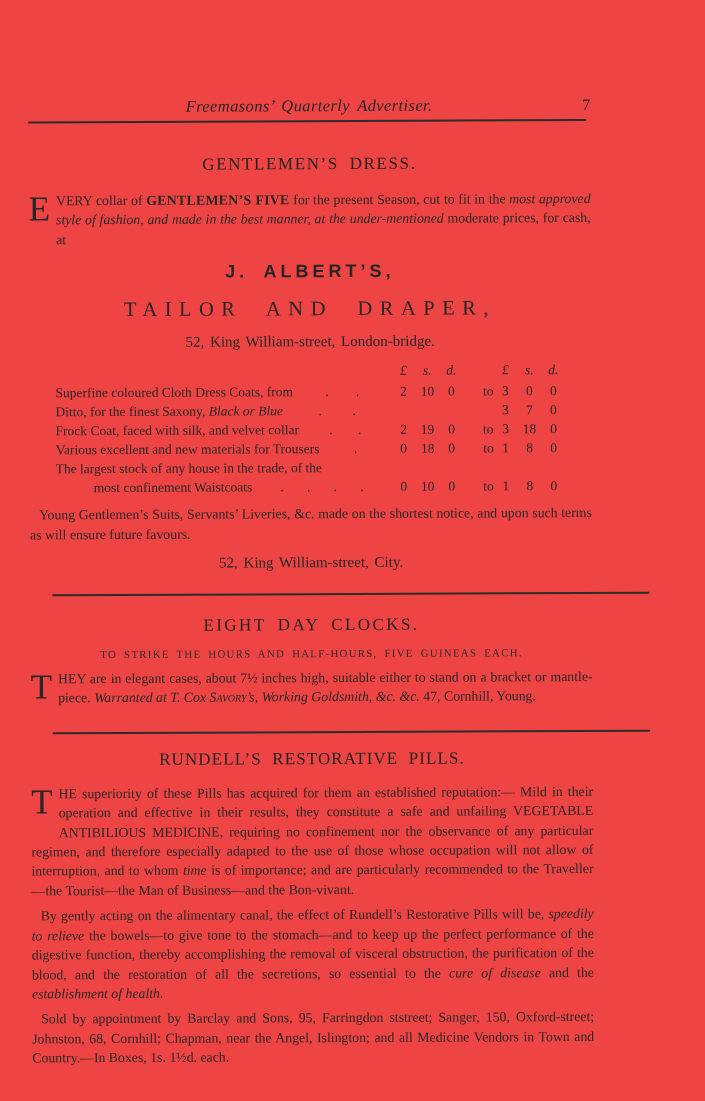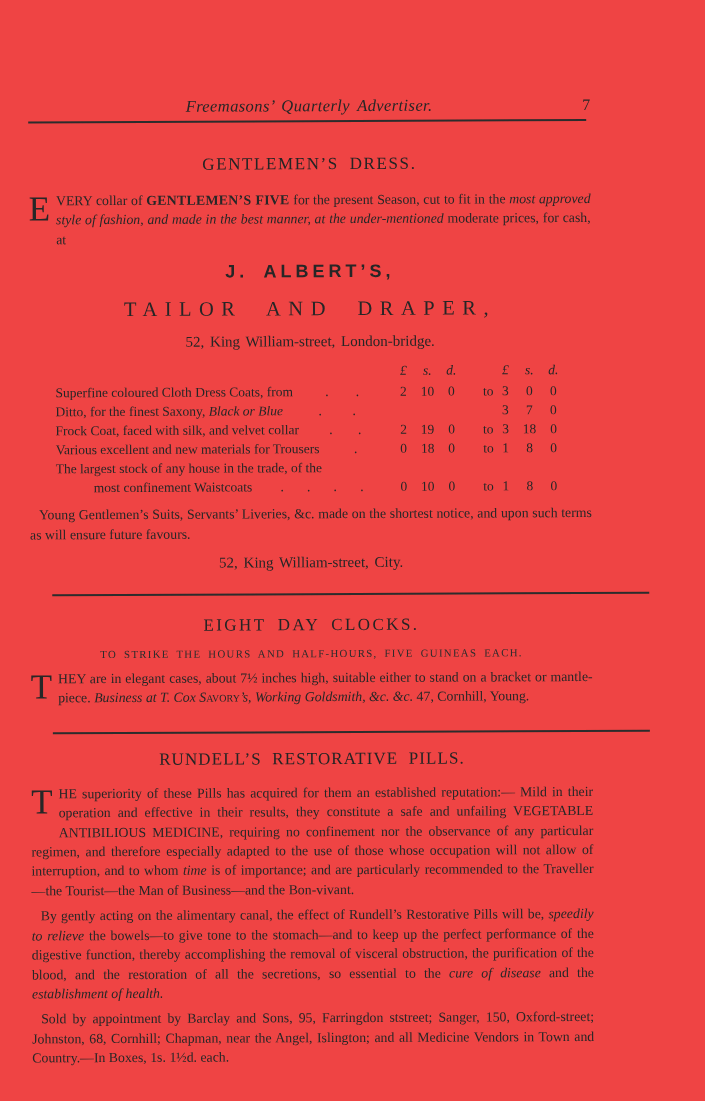--- a/index.html
+++ b/index.html
@@ -57,21 +57,21 @@
   #p-pills1{margin-top:14px}
   #p-pills2{margin-top:6px}
   #p-pills3{margin-top:6px}
   .indent1{text-indent:9px}
   .dropcap{
     float:left;font-size:35px;line-height:34px;height:38px;
     margin:1px 6px 0 0;
   }
   .s-i{font-style:italic}
   .s-b{font-weight:bold;letter-spacing:.3px}
-  .s-isc{font-variant:small-caps}
+  .s-isc{font-style:italic;font-variant:small-caps}
 
   
   .ptable{margin-top:11px;font-size:13.5px;line-height:19px;padding-right:26px}
   .pt-row{display:flex;align-items:baseline}
   .pt-head{font-style:italic;margin-bottom:2px;font-size:13.5px}
   .pt-item{flex:1;display:flex;align-items:baseline;padding-left:26px;min-width:0}
   .pt-item.indent2{padding-left:64px}
   .pt-item .txt{white-space:nowrap}
   .leader{flex:1;display:flex;justify-content:space-evenly;align-items:baseline;padding:0 5px;overflow:hidden}
   .pt-col{width:24px;text-align:center;flex:none}
@@ -197,21 +197,21 @@
       <p class="col body-p indent1" id="p-young"><span><span>Young Gentlemen’s Suits, Servants’ Liveries, &amp;c. made on the shortest notice, and upon such terms as will ensure future favours.</span></span></p>
 
       <div class="col biz-addr" id="addr-city">52, King William-street, City.</div>
     </div>
 
     <div class="rule-section" id="rule2"></div>
 
     <div>
       <div class="col h-main" id="h-clocks">EIGHT DAY CLOCKS.</div>
       <div class="col h-sub">TO STRIKE THE HOURS AND HALF-HOURS, FIVE GUINEAS EACH.</div>
-      <p class="col body-p" id="p-clocks"><span class="dropcap">T</span><span><span>HEY are in elegant cases, about 7½ inches high, suitable either to stand on a bracket or mantle-piece.  </span><span class="s-i">Business at T. Cox S</span><span class="s-isc">avory</span><span class="s-i">’s, Working Goldsmith, &amp;c. &amp;c.</span><span> 47, Cornhill, Young.</span></span></p>
+      <p class="col body-p" id="p-clocks"><span class="dropcap">T</span><span><span>HEY are in elegant cases, about 7½ inches high, suitable either to stand on a bracket or mantle-piece.  </span><span class="s-i">Warranted at T. Cox S</span><span class="s-isc">avory</span><span class="s-i">’s, Working Goldsmith, &amp;c. &amp;c.</span><span> 47, Cornhill, Young.</span></span></p>
     </div>
 
     <div class="rule-section" id="rule3"></div>
 
     <div>
       <div class="col h-main" id="h-pills">RUNDELL’S RESTORATIVE PILLS.</div>
       <p class="col body-p" id="p-pills1"><span class="dropcap">T</span><span><span>HE superiority of these Pills has acquired for them an established reputation:— Mild in their operation and effective in their results, they constitute a safe and unfailing VEGETABLE ANTIBILIOUS MEDICINE, requiring no confinement nor the observance of any particular regimen, and therefore especially adapted to the use of those whose occupation will not allow of interruption, and to whom </span><span class="s-i">time</span><span> is of importance; and are particularly recommended to the Traveller—the Tourist—the Man of Business—and the Bon-vivant.</span></span></p>
       <p class="col body-p indent1" id="p-pills2"><span><span>By gently acting on the alimentary canal, the effect of Rundell’s Restorative Pills will be, </span><span class="s-i">speedily to relieve</span><span> the bowels—to give tone to the stomach—and to keep up the perfect performance of the digestive function, thereby accomplishing the removal of visceral obstruction, the purification of the blood, and the restoration of all the secretions, so essential to the </span><span class="s-i">cure of disease</span><span> and the </span><span class="s-i">establishment of health.</span></span></p>
       <p class="col body-p indent1" id="p-pills3"><span><span>Sold by appointment by Barclay and Sons, 95, Farringdon ststreet; Sanger, 150, Oxford-street; Johnston, 68, Cornhill; Chapman, near the Angel, Islington; and all Medicine Vendors in Town and Country.—In Boxes, 1s. 1½d. each.</span></span></p>
     </div>

